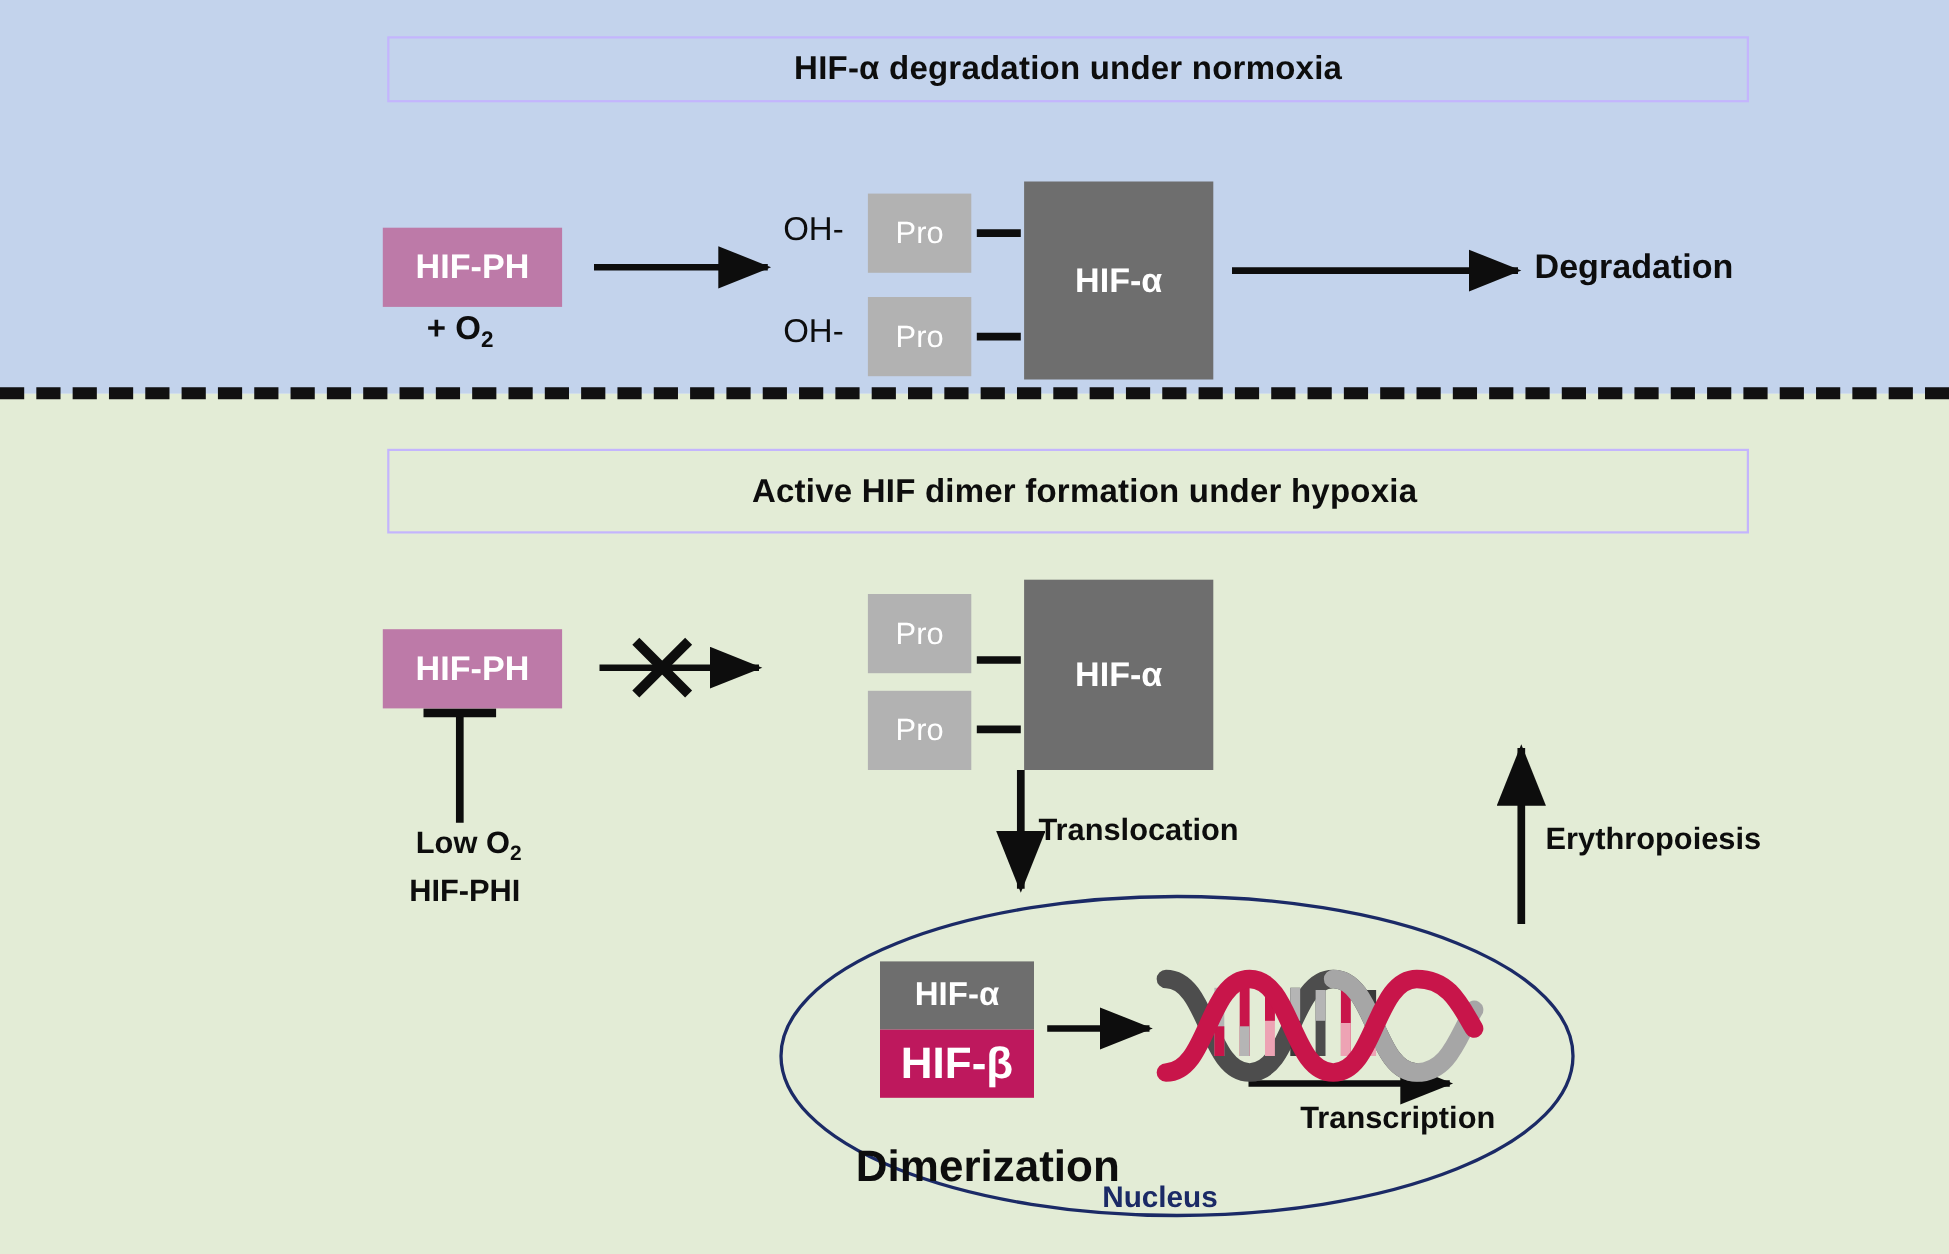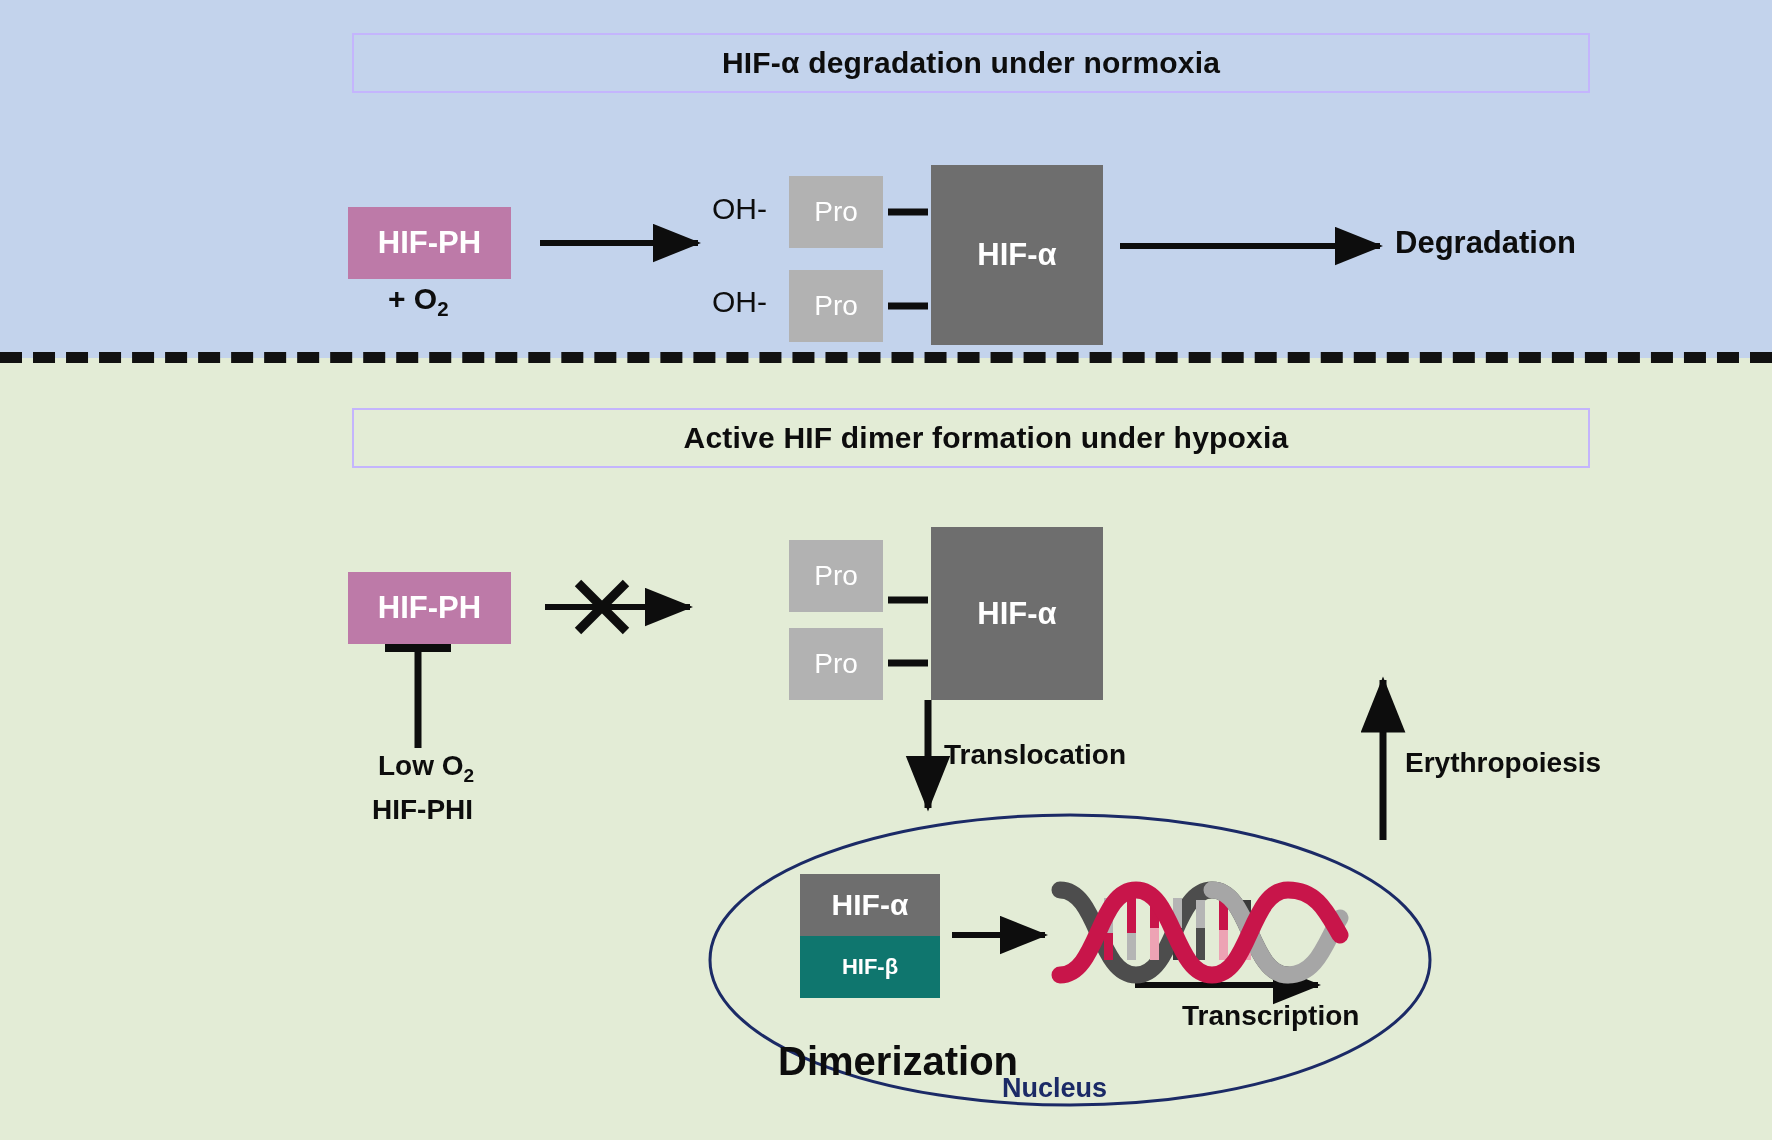--- a/index.html
+++ b/index.html
@@ -55,21 +55,21 @@
     color: #0d0d0d;
     letter-spacing: .2px;
   }
   #title-normoxia {
     left: 352px; top: 33px;
     width: 1238px; height: 60px;
     font-size: 30px;
   }
   #title-hypoxia {
     left: 352px; top: 408px;
-    width: 1238px; height: 60px;
+    width: 1238px; height: 77px;
     font-size: 30px;
     padding-left: 30px;
   }
 
   
   .node {
     position: absolute;
     box-sizing: border-box;
     display: flex;
     align-items: center;
@@ -84,22 +84,22 @@
   .node-hifa {
     background: #6e6e6e;
     font-size: 31px;
   }
   .node-pro {
     background: #b2b2b2;
     font-size: 28px;
     font-weight: normal;
   }
   .node-hifb {
-    background: #0f766e;
-    font-size: 22px;
+    background: #be185d;
+    font-size: 40px;
   }
   .node-dimer-a {
     background: #6e6e6e;
     font-size: 30px;
   }
 
   
   .lbl {
     position: absolute;
     color: #0d0d0d;

